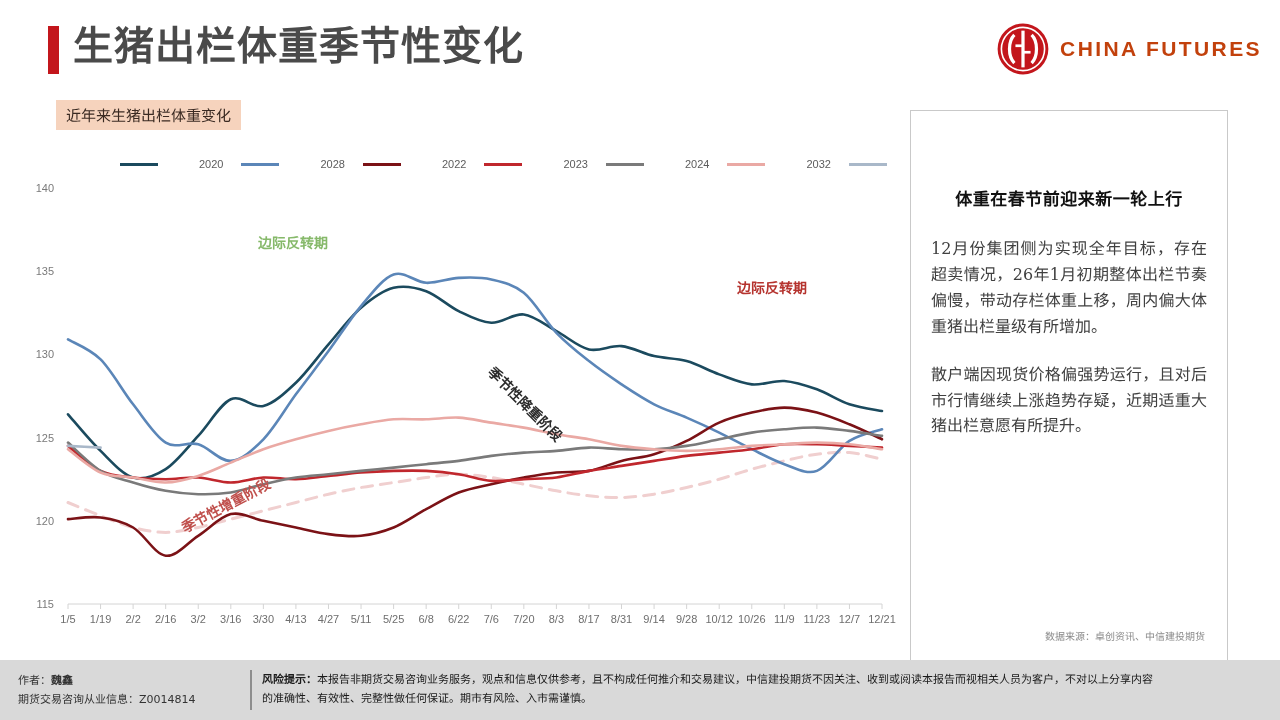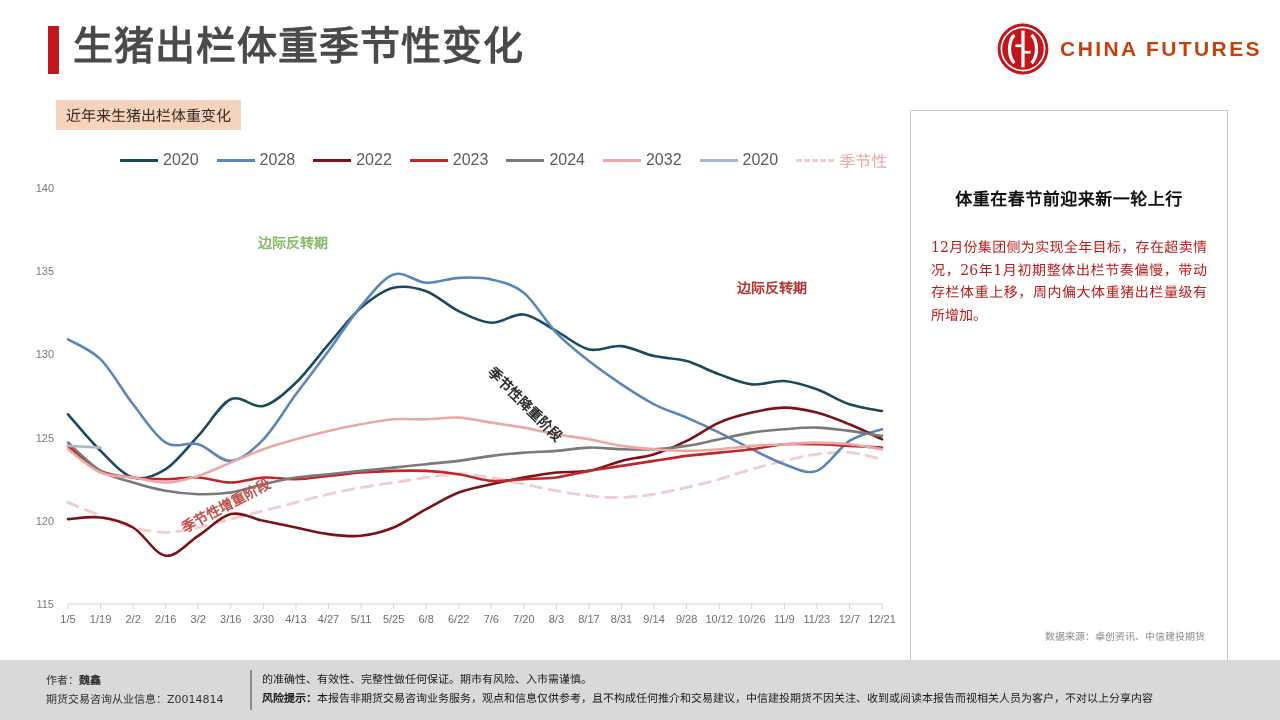--- a/index.html
+++ b/index.html
@@ -38,56 +38,56 @@
   .logo-en{
     font-family:"Liberation Sans",sans-serif;
     font-size:21px;font-weight:700;color:#c2410c;letter-spacing:2.4px;line-height:1.2;
   }
 
   
   .chart-wrap{position:absolute;left:0;top:140px;width:900px;height:520px;}
   .legend{position:absolute;left:120px;top:8px;display:flex;align-items:center;gap:18px;}
   .legend-item{display:flex;align-items:center;gap:5px;}
   .legend-swatch{width:38px;height:0;border-top-width:3px;border-top-style:solid;}
-  .legend-label{font-size:16px;color:#5c5c5c;font-family:"Liberation Sans",sans-serif;}
+  .legend-label{font-size:11px;color:#5c5c5c;font-family:"Liberation Sans",sans-serif;margin-left:36px;}
   .legend-label.cn{font-family:"DejaVu Sans",sans-serif;color:#e8a9a6;}
   .plot{position:absolute;left:0;top:30px;width:900px;height:490px;}
   svg.chart{display:block;}
 
   .annot{font-family:"DejaVu Sans",sans-serif;font-weight:700;}
 
   
   .panel{
     position:absolute;left:910px;top:110px;width:318px;height:618px;
     background:#fff;border:1px solid #c9c9c9;box-sizing:border-box;
     padding:74px 20px 10px 20px;
   }
   .panel-head{
     font-family:"DejaVu Serif","Liberation Serif",serif;
     font-size:17px;font-weight:700;color:#111;text-align:center;
     letter-spacing:.5px;margin-bottom:26px;
   }
   .panel-p{
     font-family:"DejaVu Serif","Liberation Serif",serif;
-    font-size:14px;color:#b91c1c;line-height:1.62;text-align:justify;
+    font-size:16px;color:#404040;line-height:1.62;text-align:justify;
     margin:0 0 22px 0;text-indent:0;
   }
   .source{
     position:absolute;left:1020px;top:628px;width:210px;text-align:center;
     font-family:"DejaVu Sans",sans-serif;font-size:10px;color:#8a8a8a;
   }
 
   
   .footer{
     position:absolute;left:0;bottom:0;width:1280px;height:60px;
     background:#d9d9d9;box-sizing:border-box;
   }
   .footer-left{
     position:absolute;left:18px;top:12px;
-    font-family:"DejaVu Sans",sans-serif;font-size:11px;color:#333;line-height:1.7;margin-left:28px;
+    font-family:"DejaVu Sans",sans-serif;font-size:11px;color:#333;line-height:1.7;
   }
   .footer-left b{font-weight:700;}
   .footer-sep{position:absolute;left:250px;top:10px;width:2px;height:40px;background:#8d8d8d;}
   .footer-right{
     position:absolute;left:262px;top:10px;right:8px;
     font-family:"DejaVu Sans",sans-serif;font-size:11px;color:#1a1a1a;line-height:1.75;
   }
   .footer-right b{font-weight:700;}
 </style>
 </head>
@@ -224,36 +224,37 @@
           <text x="737" y="123" fill="#b5332e" font-size="14" font-weight="700" font-family="&quot;DejaVu Sans&quot;,sans-serif" transform="rotate(0 737 123)" class="annot">边际反转期</text>
           <text x="487" y="203" fill="#2b2b2b" font-size="14" font-weight="700" font-family="&quot;DejaVu Sans&quot;,sans-serif" transform="rotate(45 487 203)" class="annot">季节性降重阶段</text>
           <text x="185" y="363" fill="#c0504d" font-size="14" font-weight="700" font-family="&quot;DejaVu Sans&quot;,sans-serif" transform="rotate(-28 185 363)" class="annot">季节性增重阶段</text>
         </svg>
     </div>
   </div>
 
   <div class="panel">
     <div class="panel-head">体重在春节前迎来新一轮上行</div>
     <p class="panel-p">12月份集团侧为实现全年目标，存在超卖情况，26年1月初期整体出栏节奏偏慢，带动存栏体重上移，周内偏大体重猪出栏量级有所增加。</p>
+    <p class="panel-p">散户端因现货价格偏强势运行，且对后市行情继续上涨趋势存疑，近期适重大猪出栏意愿有所提升。</p>
   </div>
   <div class="source">数据来源：卓创资讯、中信建投期货</div>
 
   <div class="footer">
     <div class="footer-left">
       <div>
         <span>作者：</span><b>魏鑫</b>
       </div>
       <div>
         <span>期货交易咨询从业信息：</span><span>Z0014814</span>
       </div>
     </div>
     <div class="footer-sep"></div>
     <div class="footer-right">
       <div>
+        <b>风险提示：</b><span>本报告非期货交易咨询业务服务，观点和信息仅供参考，且不构成任何推介和交易建议，中信建投期货不因关注、收到或阅读本报告而视相关人员为客户，不对以上分享内容</span>
+      </div>
+      <div>
         <span>的准确性、有效性、完整性做任何保证。期市有风险、入市需谨慎。</span>
       </div>
-      <div>
-        <b>风险提示：</b><span>本报告非期货交易咨询业务服务，观点和信息仅供参考，且不构成任何推介和交易建议，中信建投期货不因关注、收到或阅读本报告而视相关人员为客户，不对以上分享内容</span>
-      </div>
     </div>
   </div>
 
 </div>
 
 </body></html>

